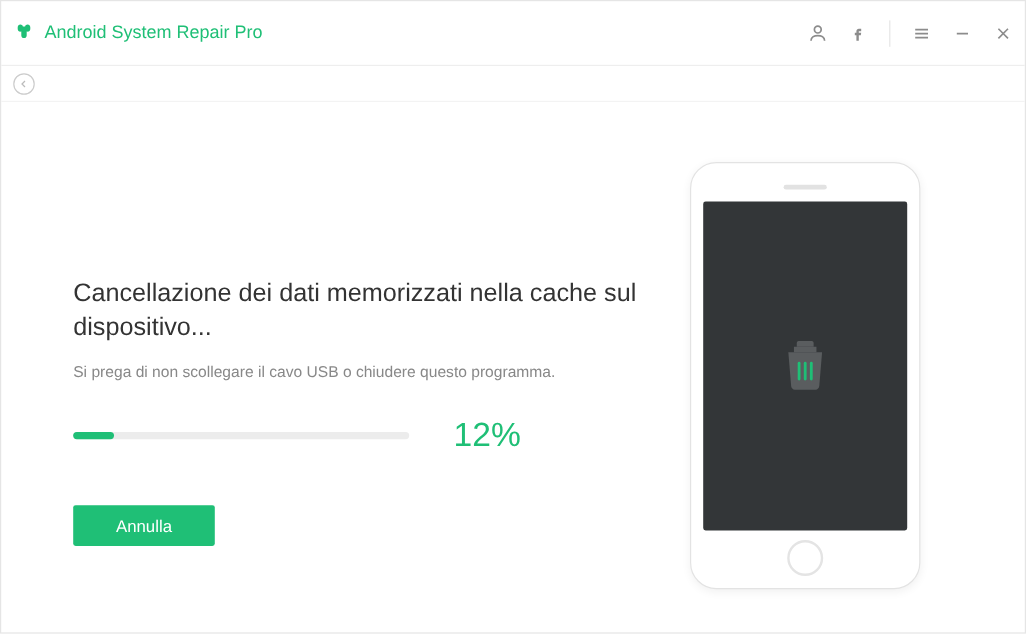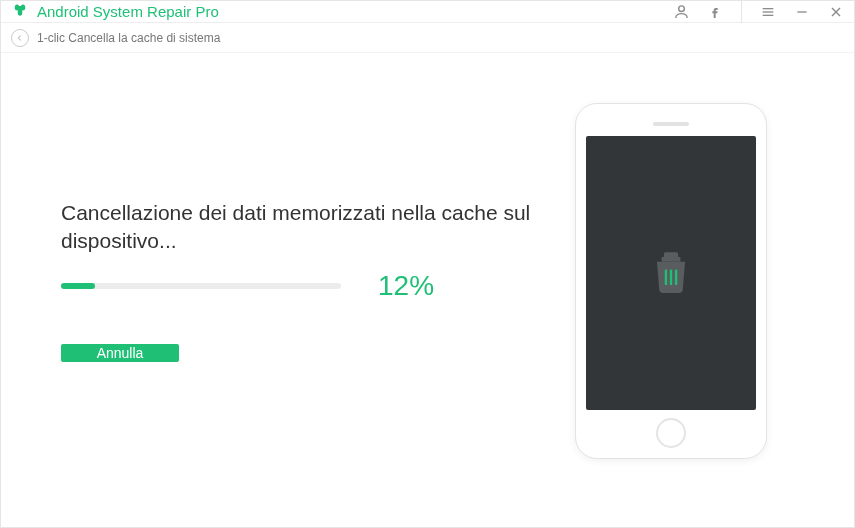--- a/index.html
+++ b/index.html
@@ -5,21 +5,21 @@
   * { box-sizing: border-box; margin: 0; padding: 0; }
   body {
     font-family: "Segoe UI", Arial, sans-serif;
     background: #fff;
     width: 855px;
     height: 528px;
     overflow: hidden;
     border: 1px solid #e5e5e5;
   }
   .titlebar {
-    height: 22px;
+    height: 54px;
     display: flex;
     align-items: center;
     padding: 0 8px 0 10px;
     border-bottom: 1px solid #eee;
   }
   .app-logo {
     width: 18px; height: 18px;
     margin-right: 8px;
     color: #1fbf76;
   }
@@ -105,21 +105,21 @@
   .progress-pct {
     font-size: 28px;
     color: #1fbf76;
     font-weight: 400;
   }
   .cancel-btn {
     background: #1fbf76;
     color: #fff;
     border: none;
     width: 118px;
-    height: 18px;
+    height: 34px;
     font-size: 14px;
     border-radius: 2px;
     cursor: pointer;
   }
   .right {
     width: 280px;
     display: flex;
     justify-content: center;
   }
   .phone {
@@ -204,26 +204,26 @@
     </span>
   </div>
 </div>
 
 <div class="breadcrumb">
   <span class="breadcrumb-back">
     <svg viewBox="0 0 24 24" width="10" height="10" fill="none" stroke="currentColor" stroke-width="2.5">
       <polyline points="14 6 8 12 14 18"></polyline>
     </svg>
   </span>
-  <span class="breadcrumb-text">1-clic Cancella la cache di sistema</span>
 </div>
 
 <div class="content">
   <div class="left">
     <div class="heading">Cancellazione dei dati memorizzati nella cache sul dispositivo...</div>
+    <div class="subtext">Si prega di non scollegare il cavo USB o chiudere questo programma.</div>
     <div class="progress-row">
       <div class="progress-track">
         <div class="progress-fill" id="progress-fill" style="width: 12%;"></div>
       </div>
       <div class="progress-pct">12%</div>
     </div>
     <button class="cancel-btn">Annulla</button>
   </div>
 
   <div class="right">

